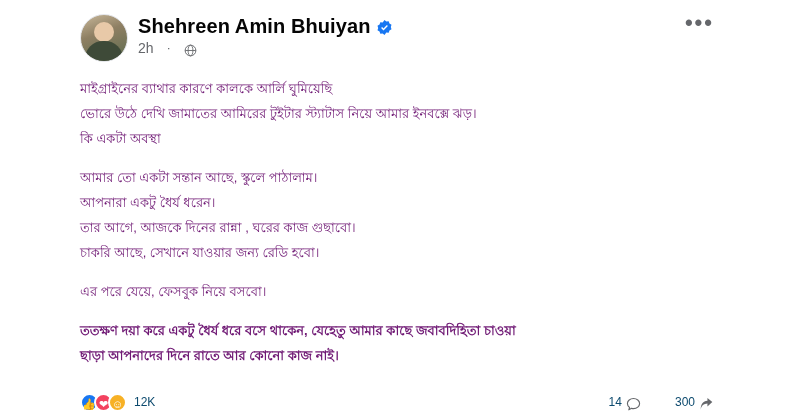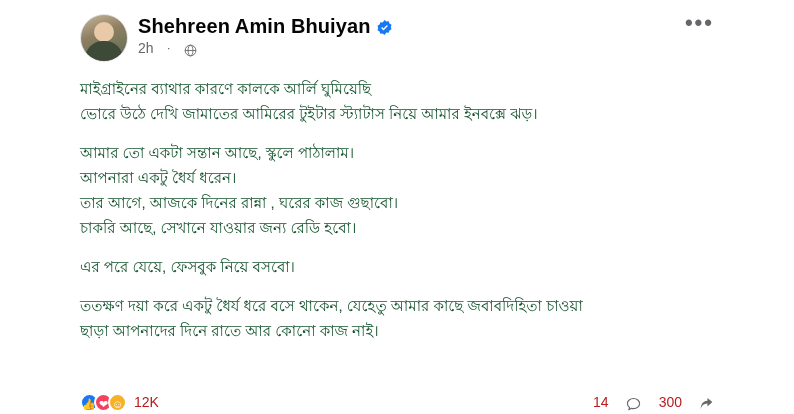--- a/index.html
+++ b/index.html
@@ -111,30 +111,31 @@
     color: #65676b;
     font-size: 22px;
     letter-spacing: 2px;
     line-height: 10px;
     cursor: pointer;
     font-weight: bold;
   }
   
   .post-body {
     margin-top: 14px;
-    font-size: 15px;
+    font-size: 13px;
     line-height: 25px;
-    color: #14532d;
+    color: #701a75;
     font-family: "Liberation Sans", "DejaVu Sans", sans-serif;
   }
   .para {
     margin: 0 0 14px 0;
   }
   .para:last-child {
     margin-bottom: 7px;
+    font-weight: bold;
   }
   .line {
     display: block;
     white-space: nowrap;
   }
   
   .post-footer {
     position: absolute;
     left: 80px;
     right: 80px;
@@ -164,35 +165,36 @@
     line-height: 19px;
     text-align: center;
     color: #fff;
     box-sizing: border-box;
   }
   .pill:first-child { margin-left: 0; }
   .pill-like { background: #1877f2; }
   .pill-love { background: #f3425f; }
   .pill-care { background: #f7b125; }
   .count-text {
-    font-size: 14px;
-    color: #b91c1c;
+    font-size: 12px;
+    color: #0c4a6e;
     margin-left: 2px;
   }
   .reactions-right {
     display: flex;
     align-items: center;
     gap: 16px;
     font-size: 14px;
     color: #65676b;
   }
   .rr-item {
     display: flex;
     align-items: center;
-    gap: 17px;
+    gap: 4px;
+    margin-left: 16px;
   }
   .mini-icon {
     width: 15px;
     height: 15px;
     display: inline-block;
     position: relative;
     top: 2px;
   }
 </style>
 </head>
@@ -226,20 +228,21 @@
     </div>
   </div>
 
   <div class="menu-dots">•••</div>
 
   <div class="post-body">
 
     <div class="para">
       <span class="line">মাইগ্রাইনের ব্যাথার কারণে কালকে আর্লি ঘুমিয়েছি</span>
       <span class="line">ভোরে উঠে দেখি জামাতের আমিরের টুইটার স্ট্যাটাস নিয়ে আমার ইনবক্সে ঝড়।</span>
+      <span class="line">কি একটা অবস্থা</span>
     </div>
 
     <div class="para">
       <span class="line">আমার তো একটা সন্তান আছে, স্কুলে পাঠালাম।</span>
       <span class="line">আপনারা একটু ধৈর্য ধরেন।</span>
       <span class="line">তার আগে, আজকে দিনের রান্না , ঘরের কাজ গুছাবো।</span>
       <span class="line">চাকরি আছে, সেখানে যাওয়ার জন্য রেডি হবো।</span>
     </div>
 
     <div class="para">

